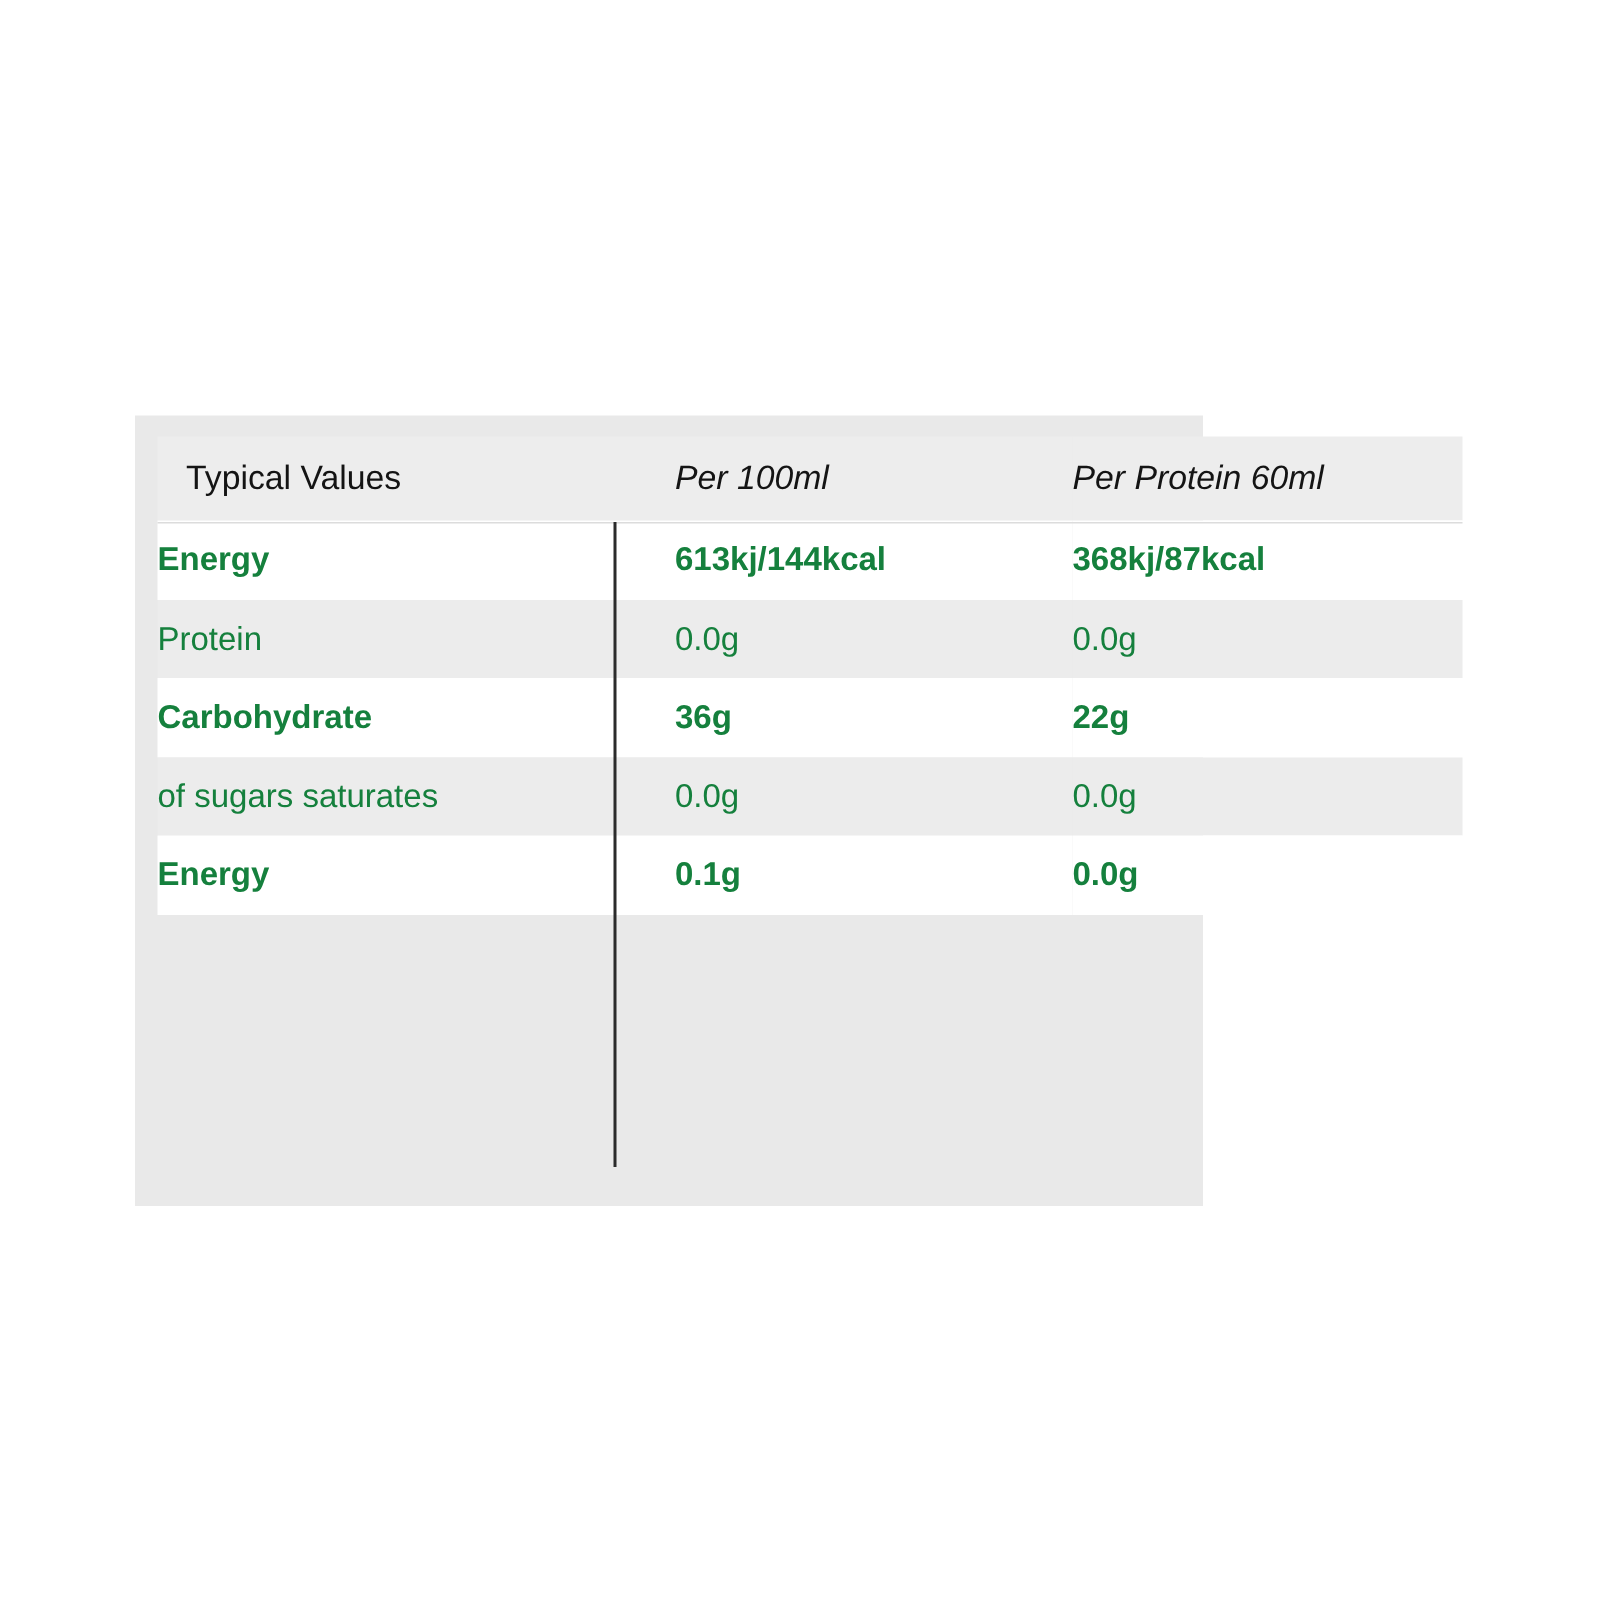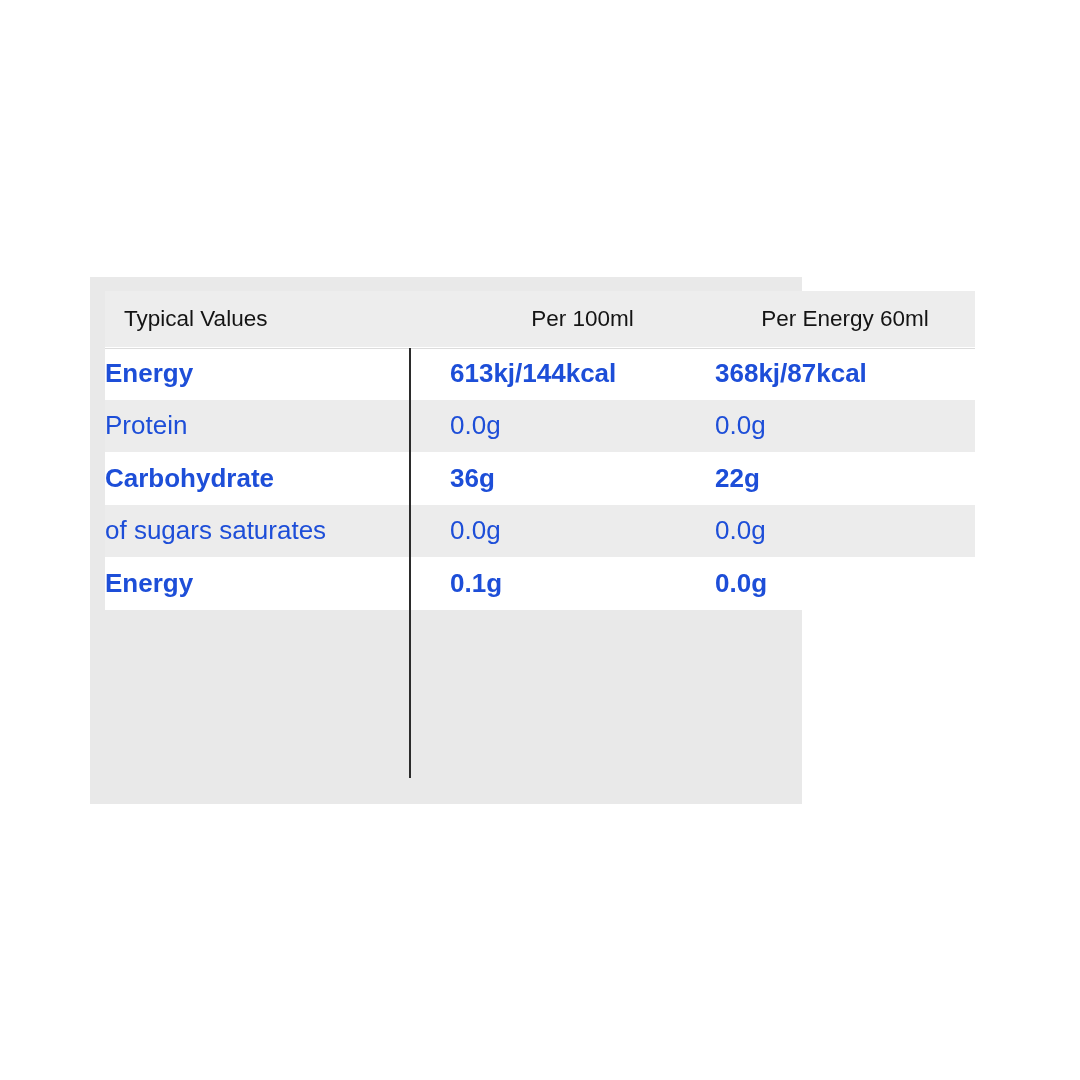--- a/index.html
+++ b/index.html
@@ -32,40 +32,41 @@
     width: 100%;
     border-collapse: collapse;
     table-layout: fixed;
   }
   .nutrition-table tr {
     height: 52.5px;
   }
   .nutrition-table td {
     padding: 0 0 0 0;
     vertical-align: middle;
-    font-size: 26px;
-    color: #1d4ed8;
+    font-size: 22px;
+    color: #15803d;
   }
   
   col.c-label { width: 345px; }
   col.c-100 { width: 265px; }
   col.c-serv { width: 260px; }
 
   .row-head td {
     background: #ededed;
     font-size: 22.5px;
     color: #141414;
     height: 56px;
   }
   .row-head .lbl {
     padding-left: 19px;
     text-align: left;
   }
   .row-head .val {
-    text-align: center;
+    text-align: left;
+    font-style: italic;
   }
   .row-white td { background: #ffffff; }
   .row-grey td  { background: #ececec; }
 
   .lbl {
     padding-left: 19px;
     text-align: left;
   }
   .val {
     text-align: left;
@@ -101,21 +102,21 @@
     <table class="nutrition-table">
       <colgroup>
         <col class="c-label">
         <col class="c-100">
         <col class="c-serv">
       </colgroup>
       <tbody>
         <tr class="row-head">
           <td class="lbl">Typical Values</td>
           <td class="val">Per 100ml</td>
-          <td class="val">Per Energy 60ml</td>
+          <td class="val">Per Protein 60ml</td>
         </tr>
 
         <tr class="row-white">
           <td class="lbl bold">Energy</td>
           <td class="val bold">613kj/144kcal</td>
           <td class="val bold">368kj/87kcal</td>
         </tr>
 
         <tr class="row-grey">
           <td class="lbl sub">Protein</td>

